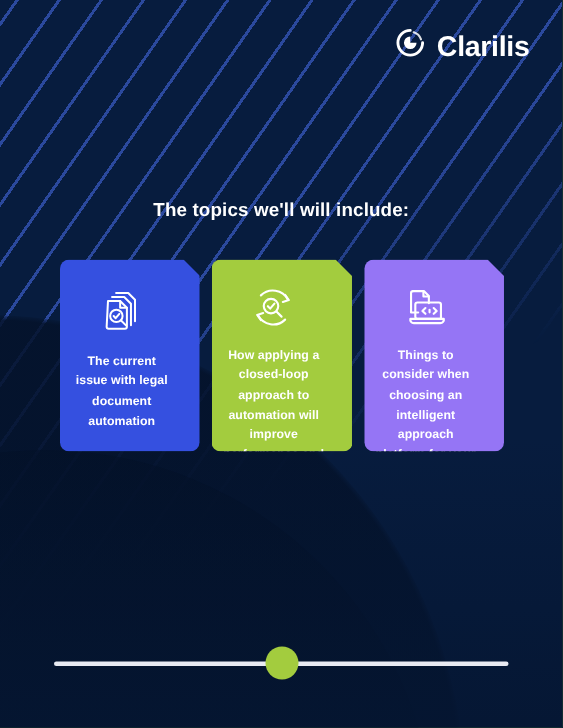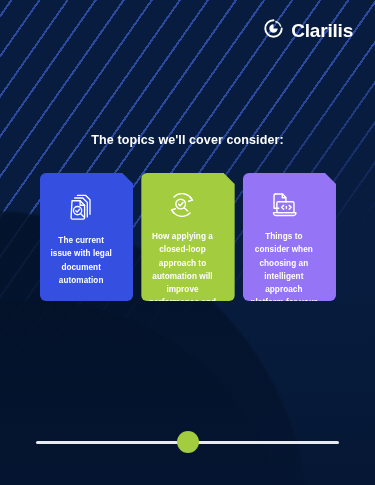--- a/index.html
+++ b/index.html
@@ -182,21 +182,21 @@
     <span class="logo-mark">
       <svg width="21" height="21" viewBox="0 0 24 24" aria-hidden="true">
         <path d="M12 2.6 A9.4 9.4 0 1 0 21.4 12" fill="none" stroke="#ffffff" stroke-width="2.2" stroke-linecap="round"></path>
         <path d="M12 7.2 A4.8 4.8 0 1 0 16.8 12 L12 12 Z" fill="#ffffff"></path>
         <path d="M14.6 4.0 A8.6 8.6 0 0 1 20.2 9.4" fill="none" stroke="#ffffff" stroke-width="1.6" stroke-linecap="round" opacity="0.85"></path>
       </svg>
     </span>
     <span class="logo-text">Clarilis</span>
   </div>
 
-  <div class="heading">The topics we'll cover consider:</div>
+  <div class="heading">The topics we'll will include:</div>
 
   <div class="cards">
 
     <div class="card" style="background:#3550e0;">
       <span class="card-icon">
         <svg width="36" height="36" viewBox="0 0 40 40" aria-hidden="true">
           <g fill="none" stroke="#ffffff" stroke-width="1.5" stroke-linejoin="round" stroke-linecap="round">
             <path d="M16 7 h9 l5 5 v16"></path>
             <path d="M13 10 h9 l5 5 v16"></path>
             <path d="M10 13 h9 l5 5 v14 a1.5 1.5 0 0 1 -1.5 1.5 h-12 a1.5 1.5 0 0 1 -1.5 -1.5 z"></path>

